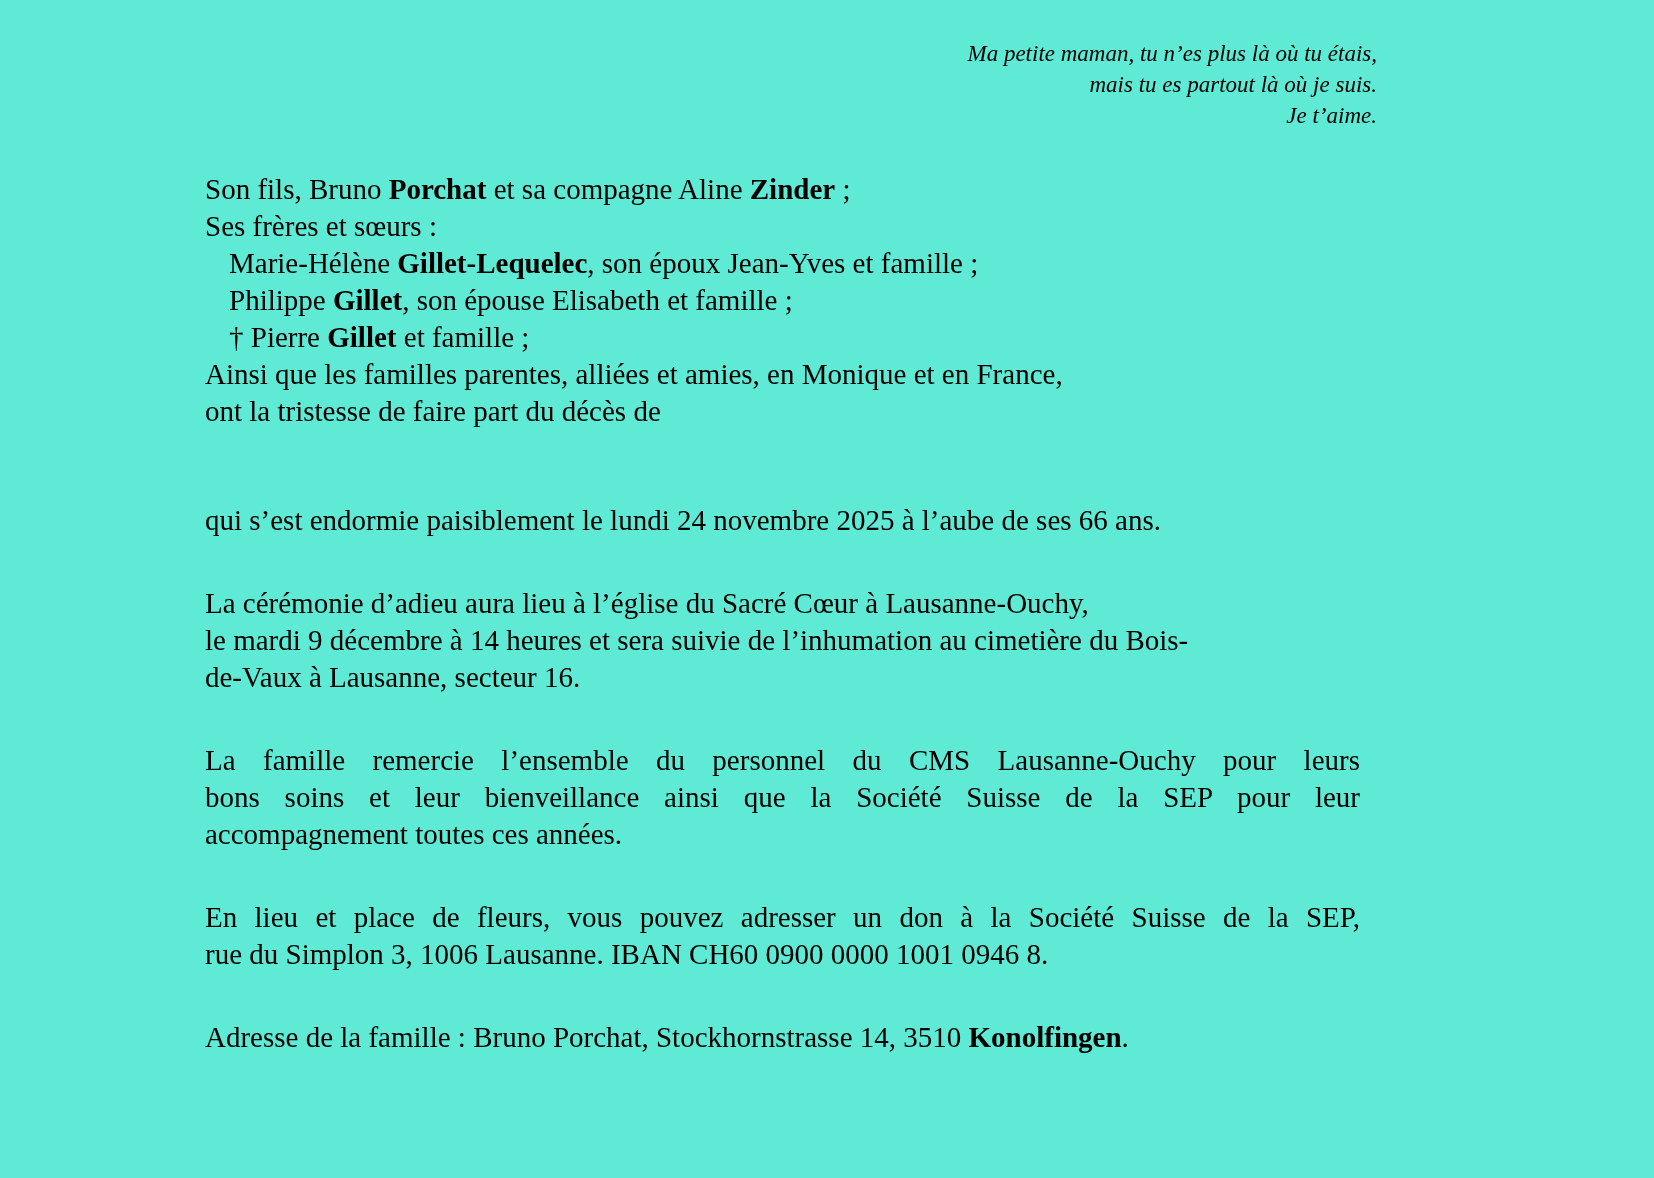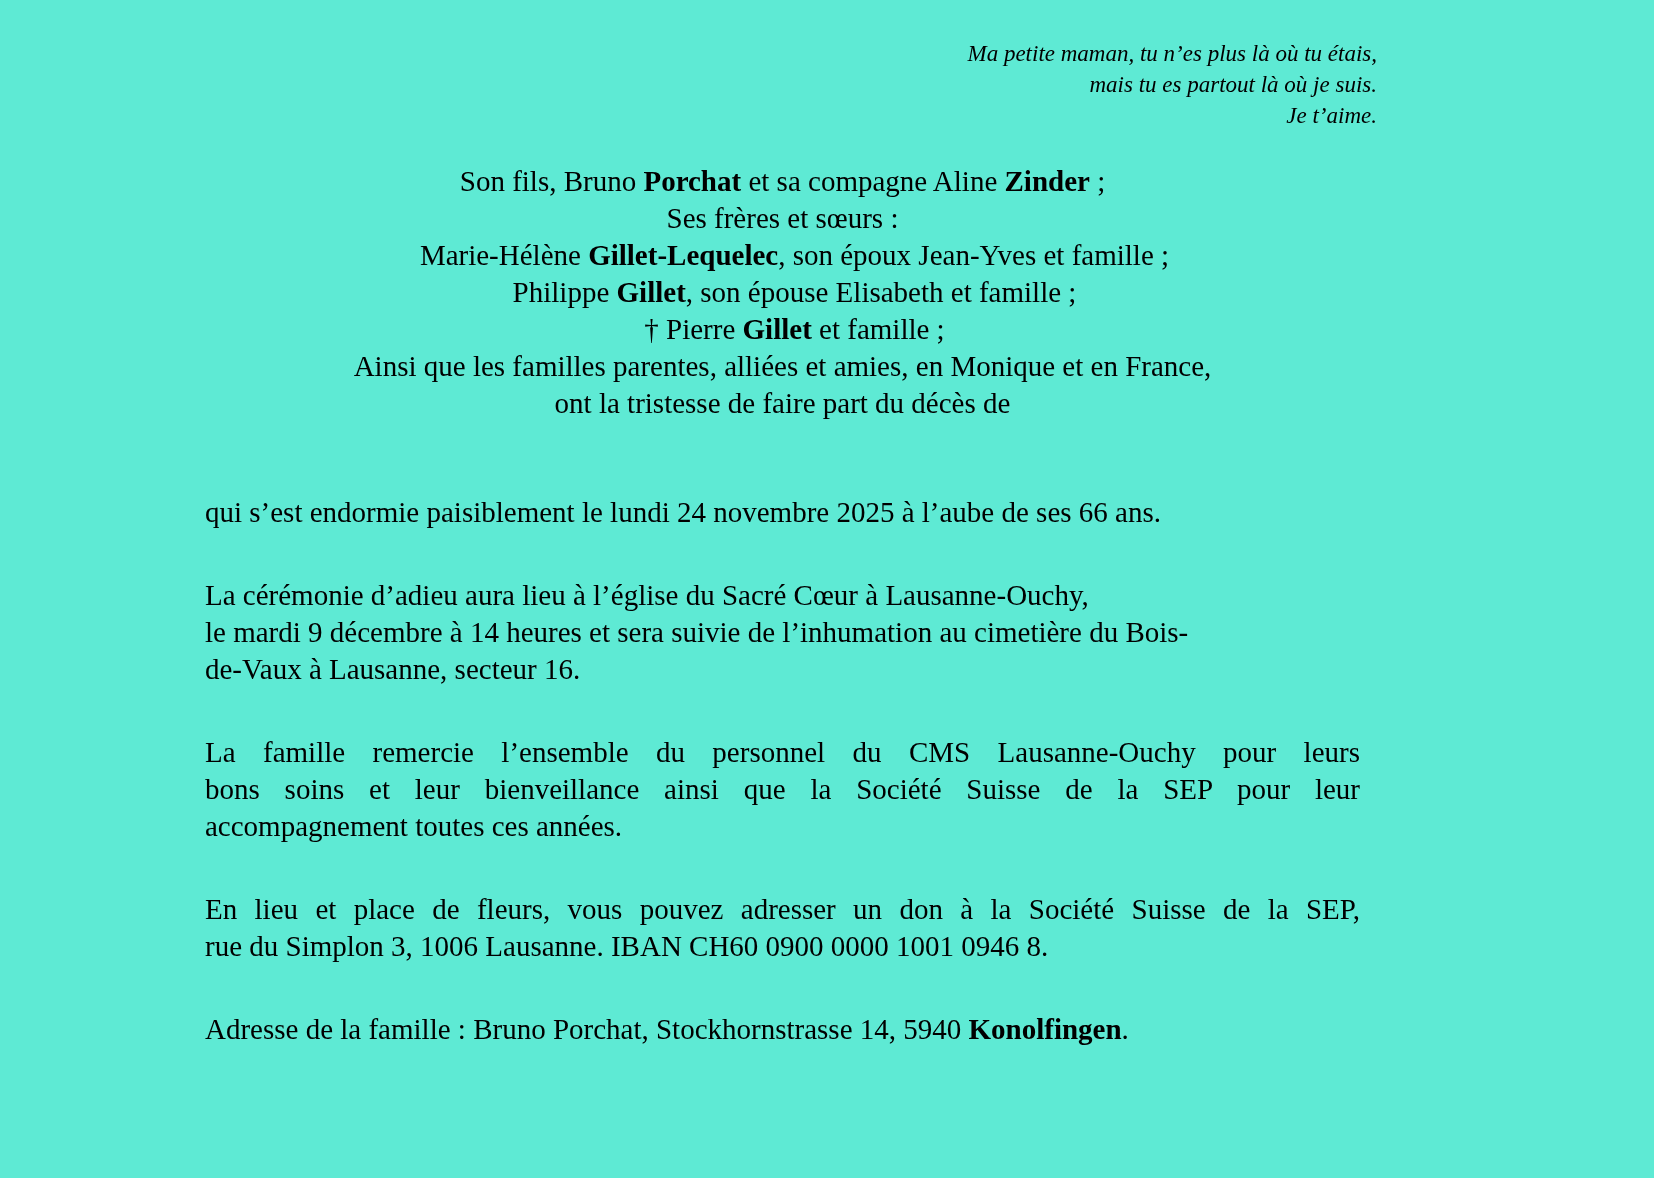--- a/index.html
+++ b/index.html
@@ -22,24 +22,23 @@
   }
   .epigraph {
     padding-top: 38px;
     margin-right: -17px;
     text-align: right;
     font-style: italic;
     font-size: 23px;
     line-height: 31px;
   }
   .relatives {
-    margin-top: 32px;
+    margin-top: 40px;
     font-size: 29px;
     line-height: 37px;
-    text-align: center;
   }
   .line {
     white-space: nowrap;
   }
   .line.indent {
     padding-left: 24px;
   }
   .line.just {
     white-space: normal;
     text-align: justify;
@@ -100,18 +99,18 @@
         <div class="para">
           <div class="line just"><span>La famille remercie l’ensemble du personnel du CMS Lausanne-Ouchy pour leurs</span></div>
           <div class="line just"><span>bons soins et leur bienveillance ainsi que la Société Suisse de la SEP pour leur</span></div>
           <div class="line"><span>accompagnement toutes ces années.</span></div>
         </div>
         <div class="para">
           <div class="line just"><span>En lieu et place de fleurs, vous pouvez adresser un don à la Société Suisse de la SEP,</span></div>
           <div class="line"><span>rue du Simplon 3, 1006 Lausanne. IBAN CH60 0900 0000 1001 0946 8.</span></div>
         </div>
         <div class="para">
-          <div class="line"><span>Adresse de la famille : Bruno Porchat, Stockhornstrasse 14, 5940 </span><span class="bold">Konolfingen</span><span>.</span></div>
+          <div class="line"><span>Adresse de la famille : Bruno Porchat, Stockhornstrasse 14, 3510 </span><span class="bold">Konolfingen</span><span>.</span></div>
         </div>
       </div>
 
   </div>
 </div>
 
 </body></html>

